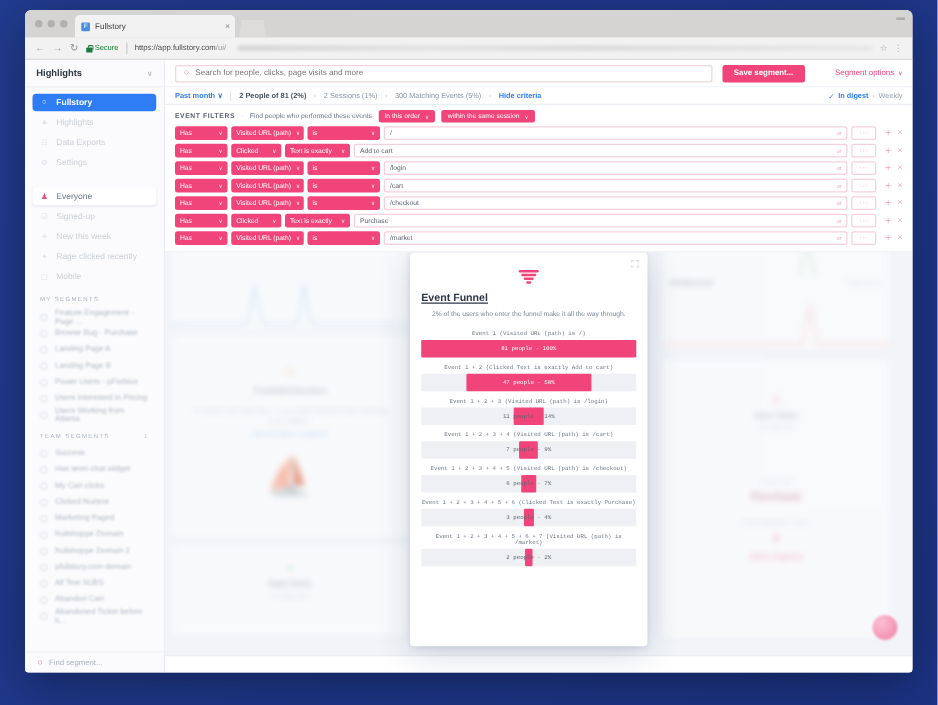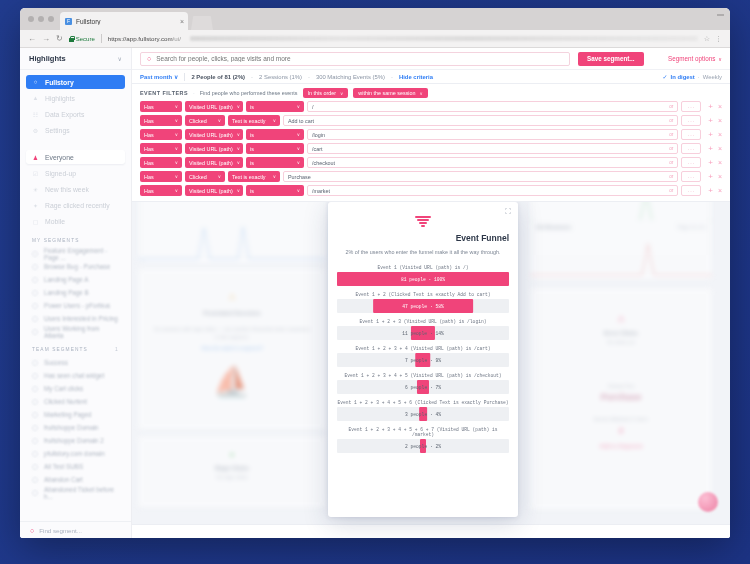--- a/index.html
+++ b/index.html
@@ -265,22 +265,22 @@
   .modal-expand span:nth-child(4) { right: 0; bottom: 0; border-left: 0; border-top: 0; }
 
   .funnel-icon { margin: 6px auto 5px; width: 16px; }
   .funnel-icon i { display: block; margin: 0 auto 1.4px; height: 1.6px; background: #f0447a; border-radius: 1px; }
   .funnel-icon i:nth-child(1) { width: 16px; }
   .funnel-icon i:nth-child(2) { width: 12px; }
   .funnel-icon i:nth-child(3) { width: 8px; }
   .funnel-icon i:nth-child(4) { width: 4px; }
 
   .modal-title {
-    text-align: right; font-size: 8.5px; font-weight: bold;
-    color: #2d3748; margin-bottom: 6px;
+    text-align: left; font-size: 8.5px; font-weight: bold;
+    color: #2d3748; margin-bottom: 6px; text-decoration: underline;
   }
   .modal-sub {
     text-align: center; font-size: 5.4px; color: #7d8694;
     margin-bottom: 9px; line-height: 1.3;
   }
 
   .steps { display: flex; flex-direction: column; }
   .step { margin-bottom: 5.5px; }
   .step-label {
     text-align: center; font-size: 4.6px; color: #6e7684;

